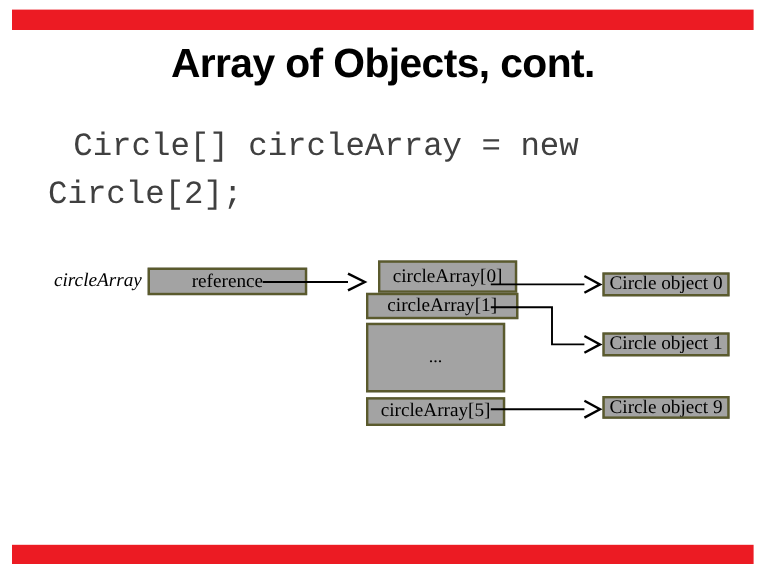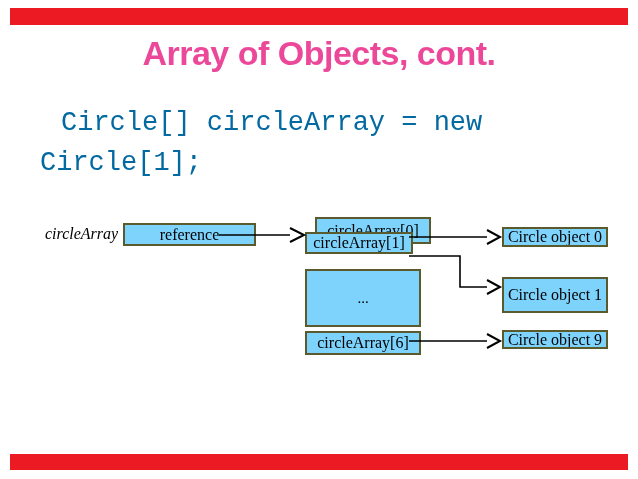--- a/index.html
+++ b/index.html
@@ -8,78 +8,78 @@
     overflow:hidden; font-family:"Liberation Serif", serif; color:#000;
   }
   .accent-bar {
     position:absolute; left:10px; width:618px; height:16px; background:#EC1B23;
   }
   .accent-bar.top { top:8px; height:17px; }
   .accent-bar.bottom { top:454px; }
   .slide-title {
     position:absolute; top:34px; left:0; width:638px; text-align:center;
     font-family:"Liberation Sans", sans-serif; font-size:34px; font-weight:600;
-    letter-spacing:-0.5px; color:#ec4899; white-space:nowrap;
+    letter-spacing:-0.5px; color:#000000; white-space:nowrap;
   }
   .code-line {
     position:absolute; font-family:"Liberation Mono","DejaVu Sans Mono",monospace;
-    font-size:27px; color:#0369a1; white-space:pre;
+    font-size:27px; color:#404040; white-space:pre;
   }
   .code-line.l1 { left:61px; top:108px; }
   .code-line.l2 { left:40px; top:148px; }
   .var-label {
     position:absolute; left:45px; top:225px; font-size:16px;font-style:italic;
   }
   .box {
     position:absolute; box-sizing:border-box; border:2px solid #5A5A2D;
-    background:#7dd3fc; display:flex; align-items:center; justify-content:center;
+    background:#a3a3a3; display:flex; align-items:center; justify-content:center;
     font-size:16px; line-height:1; white-space:nowrap; overflow:hidden;
   }
   .ref-box   { left:123px; top:223px; width:133px; height:23px; }
   .cell-0    { left:315px; top:217px; width:116px; height:27px; }
-  .cell-1    { left:305px; top:232px; width:108px; height:22px; }
+  .cell-1    { left:305px; top:244px; width:127px; height:22px; }
   .cell-mid  { left:305px; top:269px; width:116px; height:58px; font-size:15px; }
   .cell-9    { left:305px; top:331px; width:116px; height:24px; }
   .obj-0     { left:502px; top:227px; width:106px; height:20px;align-items:center; }
-  .obj-1     { left:502px; top:277px; width:106px; height:36px; }
+  .obj-1     { left:502px; top:277px; width:106px; height:20px; }
   .obj-9     { left:502px; top:330px; width:106px; height:19px;text-align:center; }
   svg.wires { position:absolute; left:0; top:0; pointer-events:none; }
   svg.wires path { stroke:#000; stroke-width:1.6; fill:none; }
   svg.wires path.head { stroke-width:2; }
 </style>
 </head>
 <body>
 
 <div class="slide">
 
   <div class="accent-bar top"></div>
   <div class="accent-bar bottom"></div>
 
   <div class="slide-title">Array of Objects, cont.</div>
 
   <div class="code-line l1">Circle[] circleArray = new</div>
-  <div class="code-line l2">Circle[1];</div>
+  <div class="code-line l2">Circle[2];</div>
 
   <div class="var-label">circleArray</div>
 
   <div class="box ref-box">
     <span>reference</span>
   </div>
 
   <div class="box cell-0">
     <span>circleArray[0]</span>
   </div>
   <div class="box cell-1">
     <span>circleArray[1]</span>
   </div>
   <div class="box cell-mid">
     <span>...</span>
   </div>
   <div class="box cell-9">
-    <span>circleArray[6]</span>
+    <span>circleArray[5]</span>
   </div>
 
   <div class="box obj-0">
     <span>Circle object 0</span>
   </div>
   <div class="box obj-1">
     <span>Circle object 1</span>
   </div>
   <div class="box obj-9">
     <span>Circle object 9</span>

